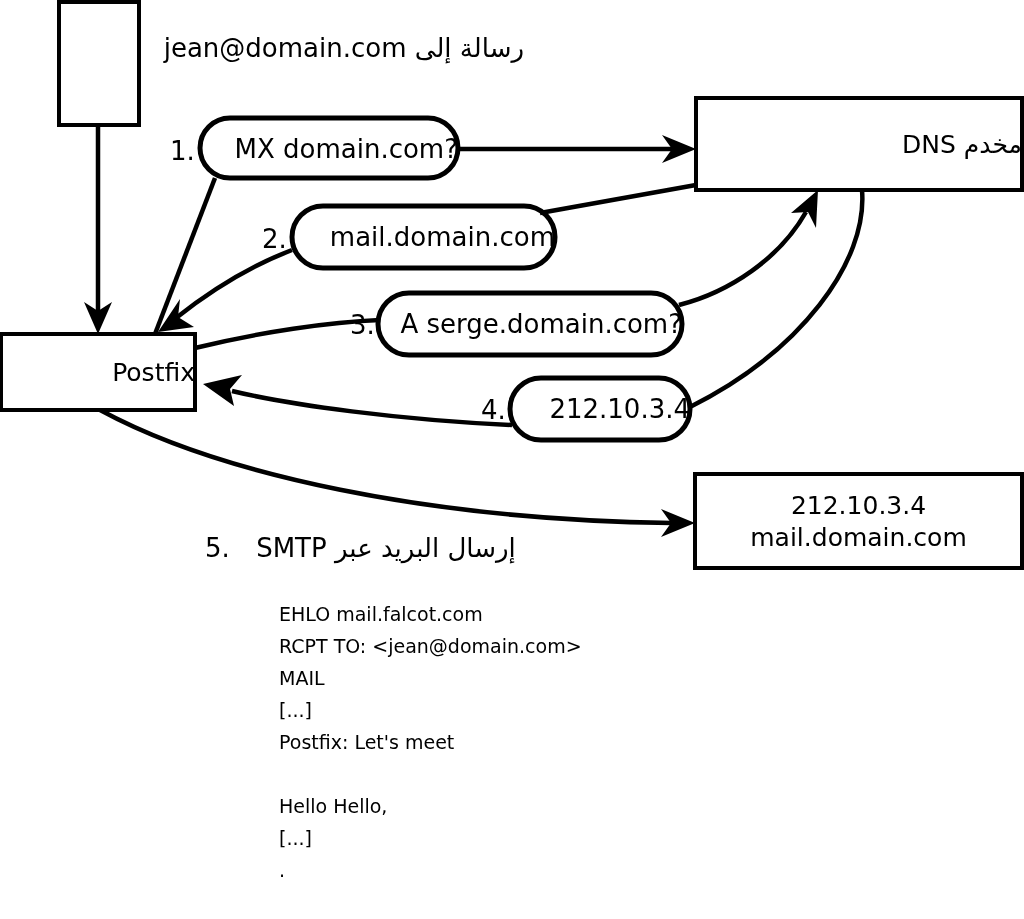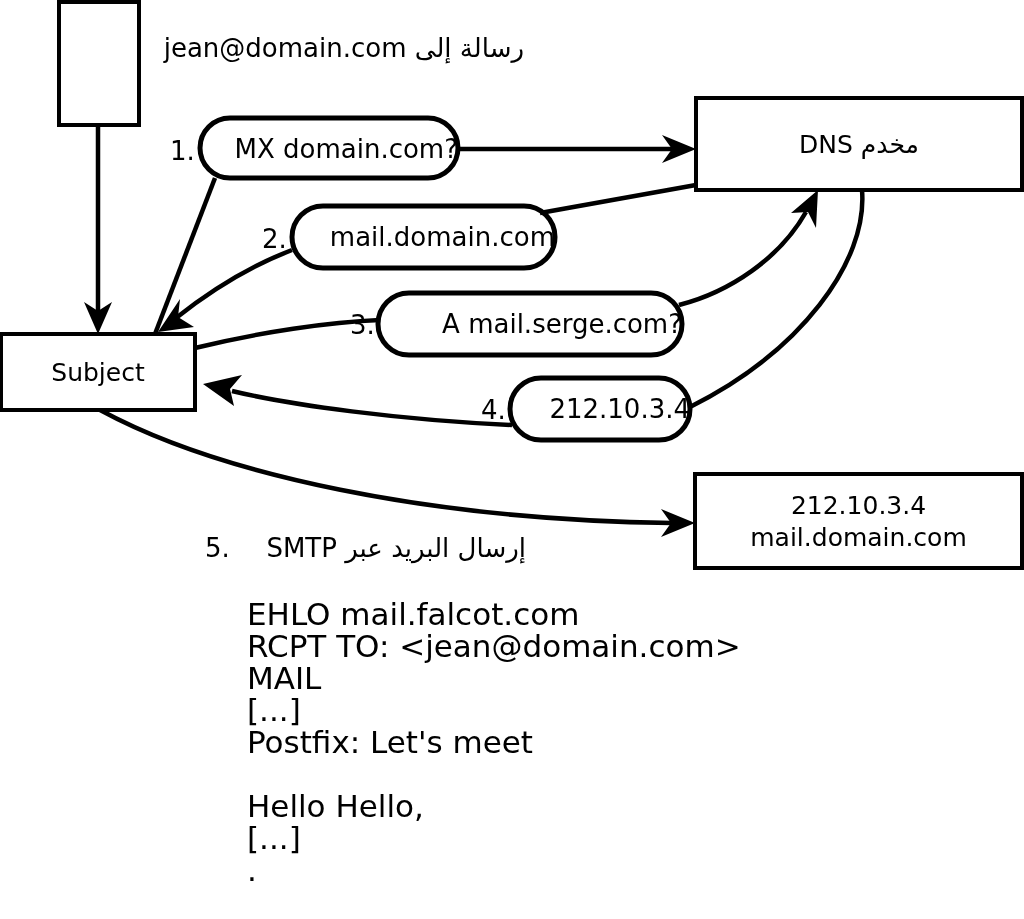--- a/index.html
+++ b/index.html
@@ -46,43 +46,44 @@
   }
   .txt {
     position: absolute;
     color: #000000;
     font-family: "DejaVu Sans", "Liberation Sans", sans-serif;
     white-space: pre;
     line-height: 1;
   }
   .node-label {
     font-size: 25px;
-    text-align: center;
+    text-align: right;
   }
   .bubble-label {
     font-size: 26px;
     text-align: right;
   }
   .step-num {
     font-size: 26px;
   }
   .header-label {
     font-size: 26px;
     direction: rtl;
     unicode-bidi: embed;
   }
   .step5-label {
     font-size: 26px;
     direction: rtl;
     unicode-bidi: embed;
   }
   .transcript {
-    font-size: 31px;
+    font-size: 19px;
     line-height: 32px;
     white-space: pre;
+    margin-left: 32px;
   }
   .two-line {
     font-size: 25px;
     line-height: 34px;
     text-align: center;
   }
 </style>
 </head>
 <body>
 
@@ -125,35 +126,35 @@
 
     <path class="edge" d="M 512 425 C 400 420 290 405 232 391"></path>
     <polygon class="arrowhead" points="203,384 234,406 230,389 242,375"></polygon>
 
     <path class="edge" d="M 100 410 C 220 475 430 520 672 523"></path>
     <polygon class="arrowhead" points="695,523 661,509 671,523 661,537"></polygon>
   </svg>
 
   <div class="txt header-label" style="left:164px; top:35px; width:360px;">رسالة إلى jean@domain.com</div>
 
-  <div class="txt node-label" style="left:1px; top:360px; width:194px;">Subject</div>
+  <div class="txt node-label" style="left:1px; top:360px; width:194px;">Postfix</div>
 
   <div class="txt node-label" style="left:696px; top:132px; width:326px; direction:rtl;">مخدم DNS</div>
 
   <div class="txt two-line" style="left:695px; top:489px; width:327px;">212.10.3.4</div>
   <div class="txt two-line" style="left:695px; top:521px; width:327px;">mail.domain.com</div>
 
   <div class="txt step-num" style="left:170px; top:138px;">1.</div>
   <div class="txt step-num" style="left:262px; top:226px;">2.</div>
   <div class="txt step-num" style="left:350px; top:312px;">3.</div>
   <div class="txt step-num" style="left:481px; top:397px;">4.</div>
 
   <div class="txt bubble-label" style="left:200px; top:136px; width:258px;">MX domain.com?</div>
   <div class="txt bubble-label" style="left:292px; top:224px; width:263px;">mail.domain.com</div>
-  <div class="txt bubble-label" style="left:378px; top:311px; width:304px;">A mail.serge.com?</div>
+  <div class="txt bubble-label" style="left:378px; top:311px; width:304px;">A serge.domain.com?</div>
   <div class="txt bubble-label" style="left:510px; top:396px; width:180px;">212.10.3.4</div>
 
   <div class="txt step-num" style="left:205px; top:535px;">5.</div>
-  <div class="txt step5-label" style="left:246px; top:535px; width:280px; text-align:right;">إرسال البريد عبر SMTP</div>
+  <div class="txt step5-label" style="left:246px; top:535px; width:280px; text-align:center;">إرسال البريد عبر SMTP</div>
 
   <div class="txt transcript" style="left:247px; top:598px;"><div>EHLO mail.falcot.com</div><div>RCPT TO: &lt;jean@domain.com&gt;</div><div>MAIL</div><div>[...]</div><div>Postfix: Let's meet</div><div style="height: 32px;"></div><div>Hello Hello,</div><div>[...]</div><div>.</div></div>
 
 </div>
 
 </body></html>

